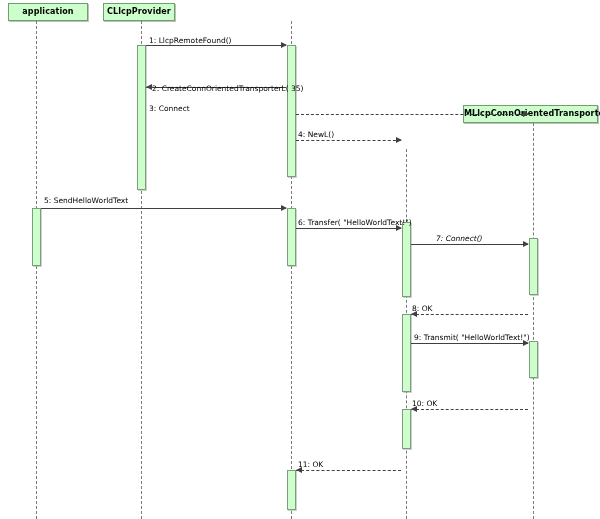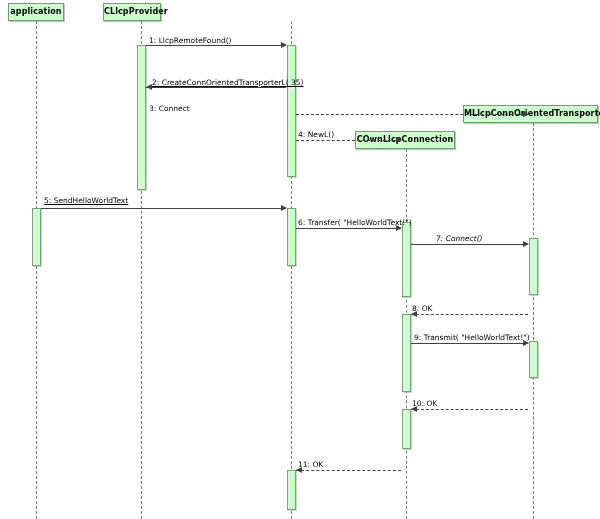--- a/index.html
+++ b/index.html
@@ -74,23 +74,22 @@
     color:#000000;
     white-space:nowrap;
     line-height:9px;
   }
 </style>
 </head>
 <body>
 
 <div id="diagram">
 
-  <div class="actor-box" style="left: 8px; top: 3px; width: 56px;">application</div>
-  <div class="actor-box" style="left: 103px; top: 3px; width: 58px;">CLlcpProvider</div>
-  <div class="actor-box" style="left: 355px; top: 131px; width: 100px;">COwnLlcpConnection</div>
+  <div class="actor-box" style="left: 8px; top: 3px; width: 80px;">application</div>
+  <div class="actor-box" style="left: 103px; top: 3px; width: 72px;">CLlcpProvider</div>
   <div class="actor-box" style="left: 463px; top: 105px; width: 135px;">MLlcpConnOrientedTransporter</div>
 
   <div class="lifeline" style="left: 36px; top: 21px; height: 498px;"></div>
   <div class="lifeline" style="left: 141px; top: 21px; height: 498px;"></div>
   <div class="lifeline" style="left: 291px; top: 21px; height: 498px;"></div>
   <div class="lifeline" style="left: 406px; top: 149px; height: 370px;"></div>
   <div class="lifeline" style="left: 533px; top: 123px; height: 396px;"></div>
 
   <div class="activation" style="left: 137px; top: 45px; height: 145px;"></div>
   <div class="activation" style="left: 287px; top: 45px; height: 132px;"></div>
@@ -104,36 +103,36 @@
   <div class="activation" style="left: 287px; top: 470px; height: 40px;"></div>
 
   <div>
     <div class="msg-line" style="left: 146px; top: 45px; width: 140px;"></div>
     <div class="arrowhead right" style="top: 42px; left: 281px;"></div>
     <div class="msg-label" style="left: 149px; top: 36px; text-align: right;">1: LlcpRemoteFound()</div>
   </div>
   <div>
     <div class="msg-line" style="left: 146px; top: 87px; width: 140px;"></div>
     <div class="arrowhead left" style="top: 84px; left: 146px;"></div>
-    <div class="msg-label" style="left: 152px; top: 78px; text-decoration: underline;">2: CreateConnOrientedTransporterL( 35)</div>
+    <div class="msg-label" style="left: 152px; top: 84px;">2: CreateConnOrientedTransporterL( 35)</div>
   </div>
   <div>
     <div class="msg-line dashed" style="left: 296px; top: 114px; width: 232px;"></div>
     <div class="arrowhead right" style="top: 111px; left: 523px;"></div>
     <div class="msg-label" style="left: 149px; top: 104px;">3: Connect</div>
   </div>
   <div>
     <div class="msg-line dashed" style="left: 296px; top: 140px; width: 105px;"></div>
     <div class="arrowhead right" style="top: 137px; left: 396px;"></div>
     <div class="msg-label" style="left: 298px; top: 130px;">4: NewL()</div>
   </div>
   <div>
     <div class="msg-line" style="left: 41px; top: 208px; width: 245px;"></div>
     <div class="arrowhead right" style="top: 205px; left: 281px;"></div>
-    <div class="msg-label" style="left: 44px; top: 196px; text-decoration: underline;">5: SendHelloWorldText</div>
+    <div class="msg-label" style="left: 44px; top: 196px;">5: SendHelloWorldText</div>
   </div>
   <div>
     <div class="msg-line" style="left: 296px; top: 228px; width: 105px;"></div>
     <div class="arrowhead right" style="top: 225px; left: 396px;"></div>
     <div class="msg-label" style="left: 298px; top: 218px;">6: Transfer( "HelloWorldText!")</div>
   </div>
   <div>
     <div class="msg-line" style="left: 411px; top: 244px; width: 117px;"></div>
     <div class="arrowhead right" style="top: 241px; left: 523px;"></div>
     <div class="msg-label" style="left: 436px; top: 234px; font-style: italic;">7: Connect()</div>

